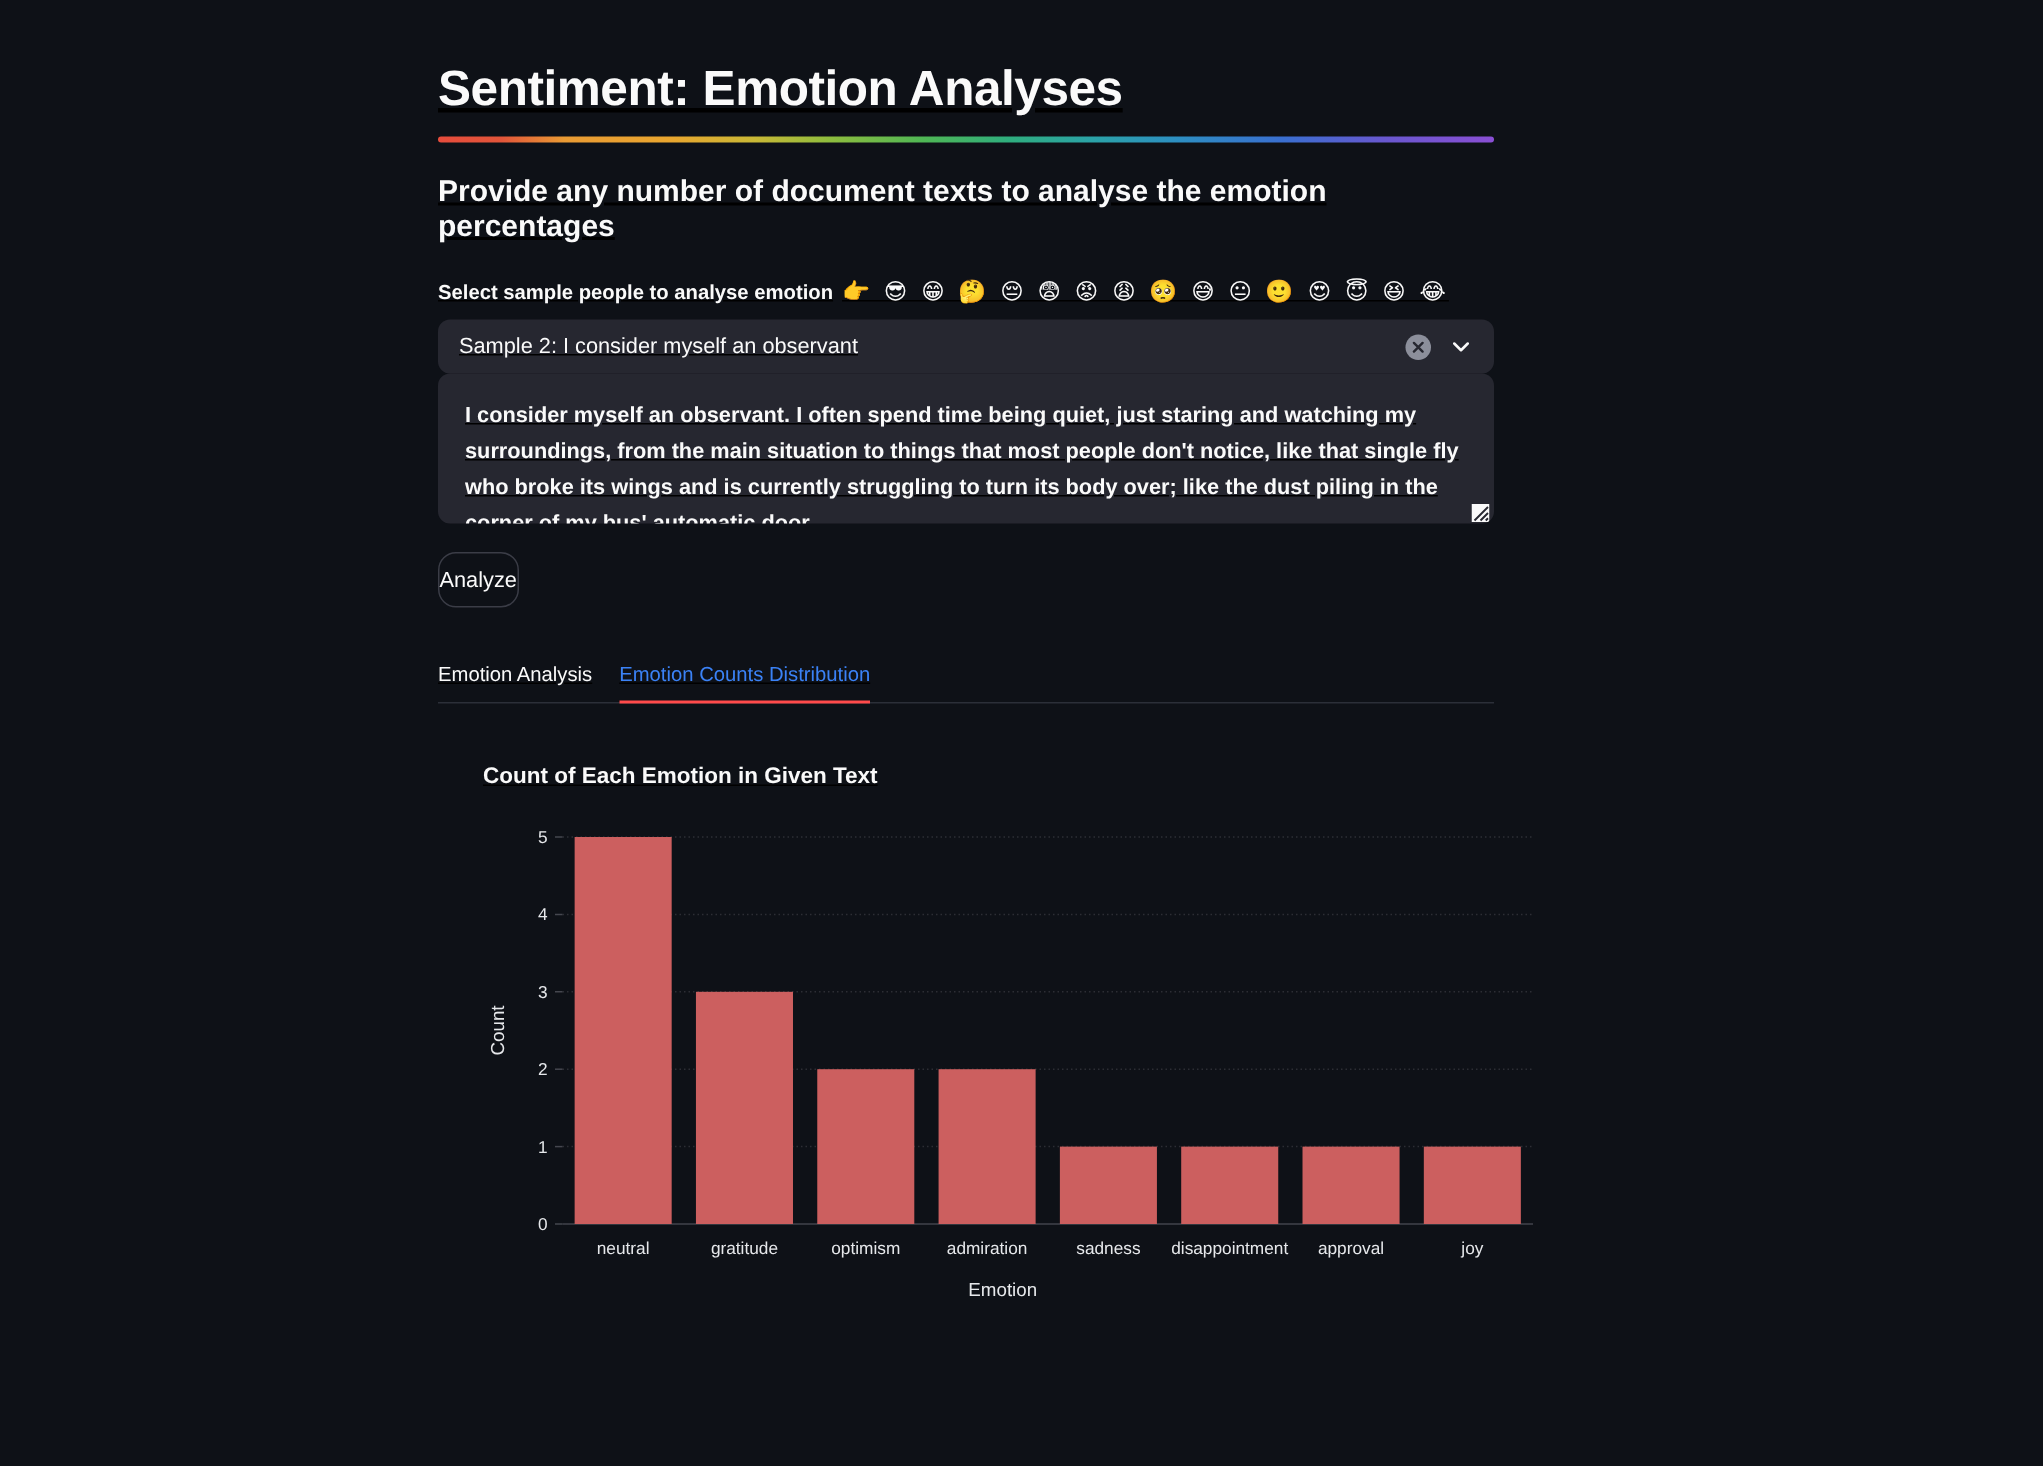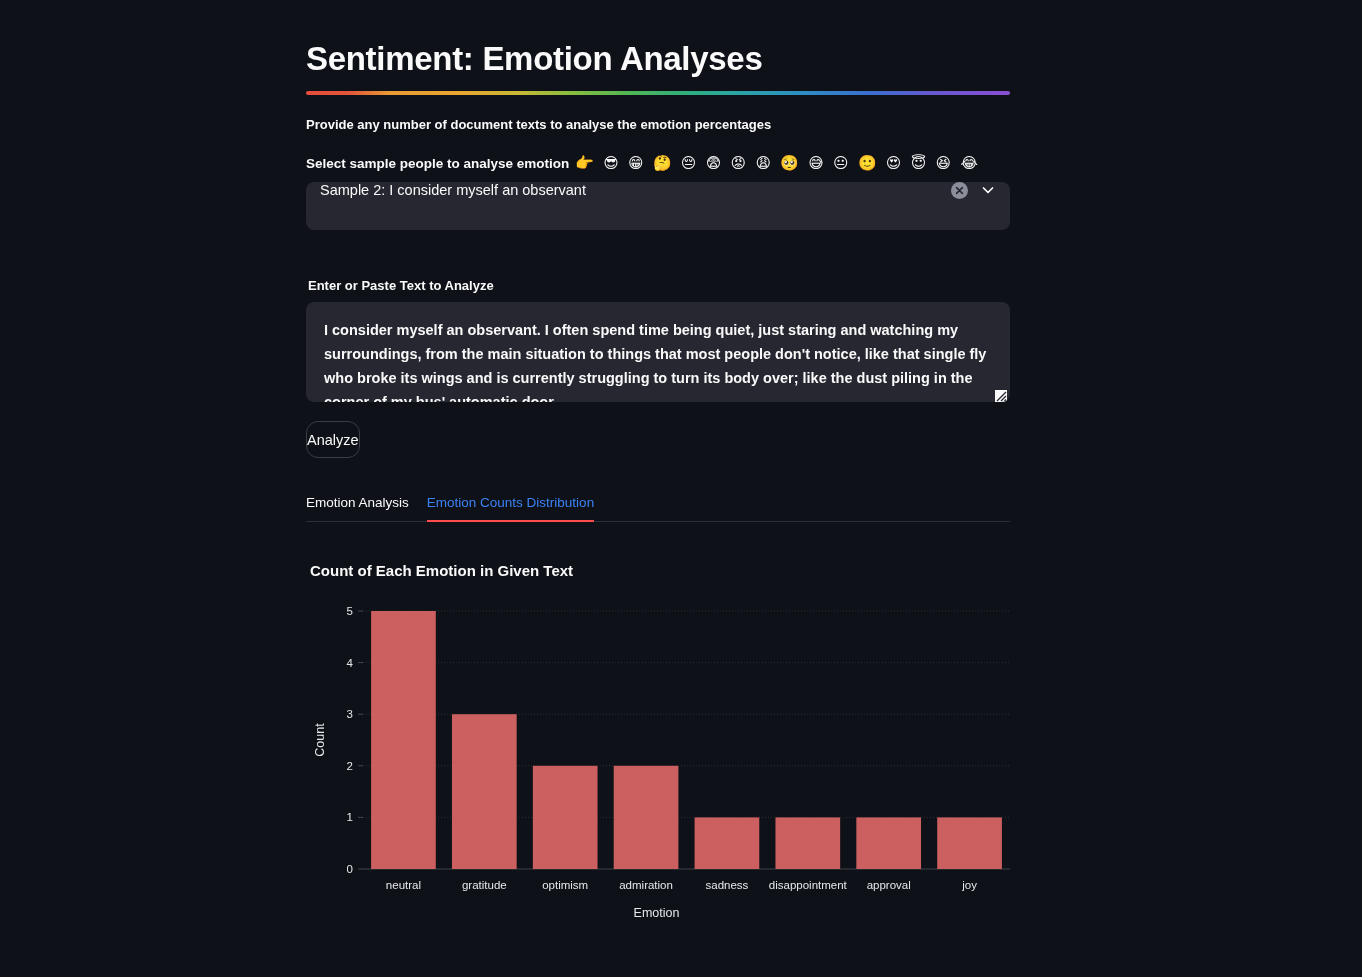--- a/index.html
+++ b/index.html
@@ -6,64 +6,64 @@
   html, body {
     margin: 0; padding: 0;
     width: 1362px; height: 977px;
     background: #0E1117;
     font-family: "Liberation Sans", "DejaVu Sans", sans-serif;
     overflow: hidden;
   }
   .app { position: relative; width: 1362px; height: 977px; background: #0E1117; }
   .container {
     position: absolute;
-    left: 306px; top: 0; width: 704px;
+    left: 292px; top: 0; width: 704px; text-decoration: underline;
   }
 
   
   .page-title {
     margin: 0; padding: 38px 0 0 0;
     font-size: 33px; font-weight: 700; color: #FAFAFA;
     letter-spacing: -0.3px; line-height: 1.25;
   }
   .rainbow-rule {
     margin-top: 12px;
     height: 4px; width: 100%;
     background: linear-gradient(90deg,
       #e64c3c 0%, #e2553a 6%, #e99b34 12%, #e9a62f 22%,
       #c9b836 30%, #8fbd3e 37%, #4fb755 46%, #2fae7e 54%,
       #2ba3a8 62%, #2d8fc2 70%, #3a6fd0 80%, #6a57cf 90%, #8a4fd4 100%);
     border-radius: 2px;
   }
 
   .subtitle {
     margin: 22px 0 0 0;
-    font-size: 13px; font-weight: 700; color: #FAFAFA;
+    font-size: 20px; font-weight: 700; color: #FAFAFA;
   }
   .select-label {
     margin: 22px 0 10px 0;
     font-size: 13.5px; font-weight: 700; color: #FAFAFA;
     display: flex; align-items: center; flex-wrap: nowrap;
   }
   .emoji-run {
     display: inline-block;
     margin-left: 6px;
     font-family: "DejaVu Sans", sans-serif;
     font-size: 15px;
     letter-spacing: 2px;
     white-space: nowrap;
   }
 
   
   .selectbox {
     position: relative;
-    width: 704px; height: 48px;
+    width: 704px; height: 36px;
     background: #262730;
     border-radius: 8px;
-    display: flex; 
+    display: flex; align-items: center;
     padding: 0 14px;
   }
   .selectbox .value {
     flex: 1;
     font-size: 14.5px; color: #FAFAFA; font-weight: 400;
     white-space: nowrap; overflow: hidden; text-overflow: ellipsis;
   }
   .clear-icon {
     width: 17px; height: 17px; border-radius: 50%;
     background: #8c8f9b;
@@ -121,21 +121,21 @@
     padding: 0 0 10px 0;
     color: #FAFAFA;
     border-bottom: 2px solid transparent;
     margin-bottom: -1px;
     cursor: pointer;
     white-space: nowrap;
   }
   .tab.active { color: #3b82f6; border-bottom-color: #FF4B4B; }
 
   
-  .chart-wrap { margin-top: 40px; width: 704px; position: relative; }
+  .chart-wrap { margin-top: 40px; width: 704px; position: relative; margin-left: 26px; }
   .chart-title {
     font-size: 15px; font-weight: 700; color: #FAFAFA;
     margin: 0 0 0 4px;
   }
   .chart-svg { display: block; margin-top: 18px; }
   .axis-text { fill: #E6E8EB; font-family: "Liberation Sans", sans-serif; }
   .tick-label { font-size: 11.5px; }
   .cat-label { font-size: 11.5px; }
   .axis-title { font-size: 12.5px; }
 </style>
@@ -162,21 +162,20 @@
           <path d="M2.6 2.6 L8.4 8.4 M8.4 2.6 L2.6 8.4" stroke="#262730" stroke-width="1.6" stroke-linecap="round"></path>
         </svg>
       </span>
       <span class="chevron">
         <svg width="16" height="16" viewBox="0 0 16 16" aria-hidden="true">
           <path d="M3.5 6 L8 10.5 L12.5 6" fill="none" stroke="#FAFAFA" stroke-width="1.7" stroke-linecap="round" stroke-linejoin="round"></path>
         </svg>
       </span>
     </div>
 
-    <div class="ta-label">Enter or Paste Text to Analyze</div>
     <div class="textarea">
       <div class="body">I consider myself an observant. I often spend time being quiet, just staring and watching my surroundings, from the main situation to things that most people don't notice, like that single fly who broke its wings and is currently struggling to turn its body over; like the dust piling in the corner of my bus' automatic door.</div>
       <span class="resize-grip">
         <svg width="12" height="12" viewBox="0 0 12 12" aria-hidden="true">
           <rect x="0" y="0" width="12" height="12" fill="#fafafa"></rect>
           <path d="M11 2 L2 11 M11 6 L6 11 M11 9.5 L9.5 11" stroke="#262730" stroke-width="1.3"></path>
         </svg>
       </span>
     </div>
 

